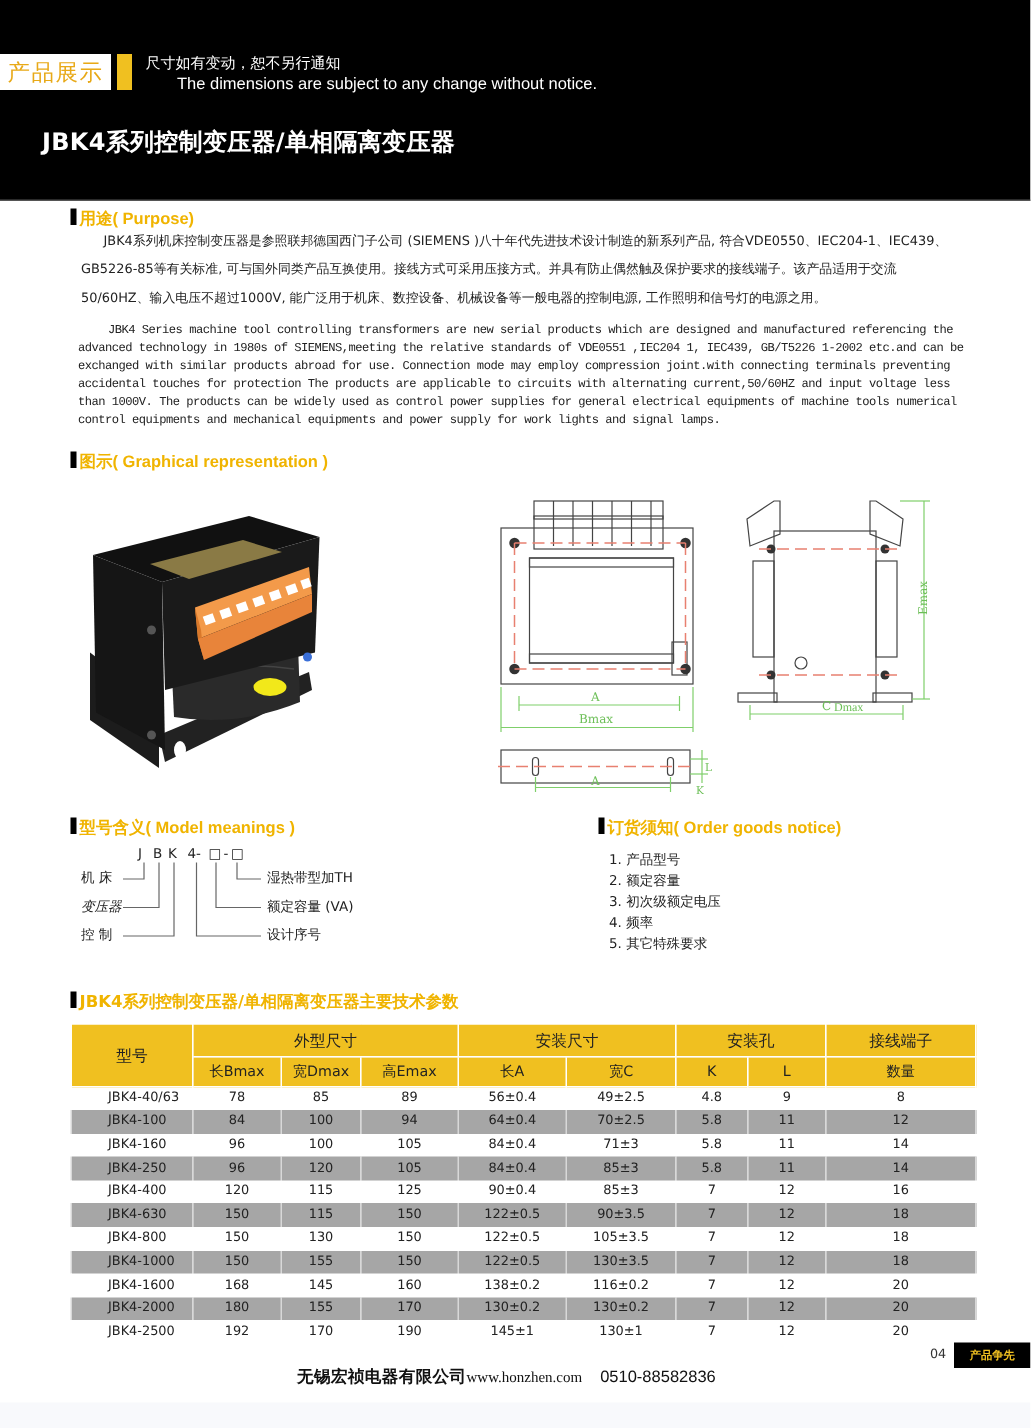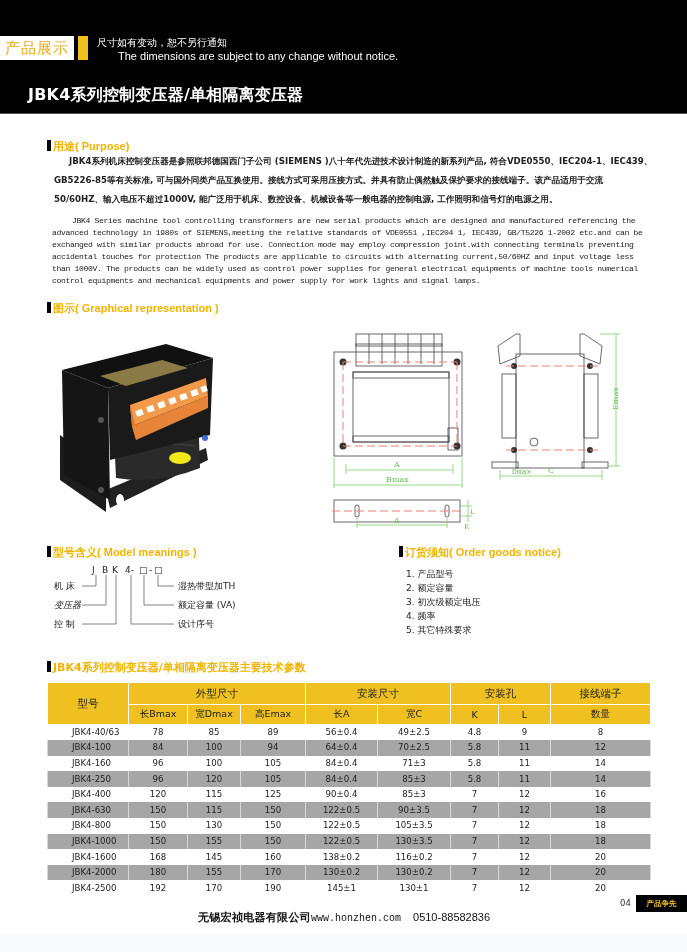--- a/index.html
+++ b/index.html
@@ -1,33 +1,33 @@
 <!DOCTYPE html>
 <html><head>
 <meta charset="utf-8">
 <style>
   * { box-sizing: border-box; margin: 0; padding: 0; }
   html, body { width: 687px; height: 952px; background: #ffffff; overflow: hidden; }
   body { position: relative; font-family: "DejaVu Sans", "Liberation Sans", sans-serif; color: #1a1a1a; }
 
   
-  .header { position: absolute; left: 0; top: 0; width: 687px; height: 114px; background: #000; border-bottom: 1px solid #555; }
+  .header { position: absolute; left: 0; top: 0; width: 687px; height: 134px; background: #000; border-bottom: 1px solid #555; }
   .tag-box { position: absolute; left: 0; top: 36px; width: 74px; height: 24px; background: #fff; color: #e8a917; font-size: 15px; line-height: 24px; text-align: center; letter-spacing: 1px; }
   .tag-bar { position: absolute; left: 78px; top: 36px; width: 10px; height: 24px; background: #f0c020; }
   .notice-cn { position: absolute; left: 97px; top: 37px; color: #fff; font-size: 10px; line-height: 12px; }
   .notice-en { position: absolute; left: 97px; top: 50px; color: #fff; font-size: 11px; line-height: 12px; font-family: "Liberation Sans", sans-serif; margin-left: 21px; }
   .page-title { position: absolute; left: 28px; top: 85px; color: #fff; font-size: 16px; font-weight: bold; line-height: 20px; letter-spacing: 0.2px; }
 
   
   .sec-h { position: absolute; font-size: 11px; font-weight: bold; color: #f0b400; line-height: 14px; white-space: nowrap; }
   .sec-h .mark { display: inline-block; width: 4px; height: 11px; background: #000; vertical-align: -1px; margin-right: 2px; }
   .sec-h .en { font-family: "Liberation Sans", sans-serif; font-weight: bold; }
 
   .purpose-cn { position: absolute; left: 54px; top: 152px; width: 610px; font-size: 8.6px; line-height: 19px; color: #222; }
-  .purpose-cn p { white-space: nowrap; font-weight: bold; }
+  .purpose-cn p { white-space: nowrap; }
   .purpose-cn p.ind { padding-left: 15px; }
   .purpose-en { position: absolute; left: 52px; top: 215px; width: 612px; font-family: "Liberation Mono", "DejaVu Sans Mono", monospace; font-size: 8.1px; line-height: 12px; color: #222; letter-spacing: -0.35px; }
   .purpose-en p { white-space: nowrap; }
   .purpose-en p.ind { padding-left: 20px; }
 
   
   .photo { position: absolute; left: 58px; top: 340px; width: 170px; height: 172px; }
 
   
   .drawing { position: absolute; }
@@ -48,21 +48,21 @@
   .spec-table th.top { height: 22px; }
   .spec-table td { height: 15.6px; text-align: center; color: #222; border-left: 1px solid #fff; border-right: 1px solid #fff; line-height: 15px; padding: 0; white-space: nowrap; }
   .spec-table tr.alt td { background: #a6a6a6; border-left: 1px solid #d8d8d8; border-right: 1px solid #d8d8d8; }
   .spec-table td.m { text-align: left; padding-left: 24px; }
 
   
   .page-num { position: absolute; left: 620px; top: 898px; font-size: 8.5px; color: #333; }
   .page-tag { position: absolute; left: 636px; top: 895px; width: 51px; height: 17px; background: #000000; color: #f0c020; font-size: 7.5px; font-weight: bold; line-height: 17px; text-align: center; }
   .footer-line { position: absolute; left: 198px; top: 910px; font-size: 11px; color: #111; white-space: nowrap; }
   .footer-line .co { font-weight: bold; letter-spacing: 0.3px; }
-  .footer-line .web { font-family: Liberation Mono, monospace; font-size: 10px; margin-right: 12px; }
+  .footer-line .web { font-family: Liberation Serif, serif; font-size: 10px; margin-right: 12px; }
   .footer-line .tel { font-family: "Liberation Sans", sans-serif; font-size: 11px; }
   .footer-fade { position: absolute; left: 0; top: 935px; width: 687px; height: 17px; background: #f8f9fc; }
 </style>
 </head>
 <body>
 
 <div class="header">
   <div class="tag-box">产品展示</div>
   <div class="tag-bar"></div>
   <div class="notice-cn">尺寸如有变动，恕不另行通知</div>
@@ -210,21 +210,21 @@
     <line x1="12" y1="140" x2="12" y2="150"></line>
       <line x1="114" y1="140" x2="114" y2="150"></line>
     <line x1="4" y1="158" x2="120" y2="158"></line>
     <line x1="128" y1="4" x2="128" y2="136"></line>
     <line x1="112" y1="4" x2="132" y2="4"></line>
       <line x1="120" y1="136" x2="132" y2="136"></line>
   </g>
   <text x="60" y="143" font-size="8" fill="#6cbf57" font-family="DejaVu Serif, serif">C</text>
   <text x="122" y="80" font-size="8" fill="#6cbf57" font-family="DejaVu Serif, serif" transform="rotate(-90 126 76)">Emax</text>
 </svg>
-<div style="position:absolute; left:512px; top:467px; font-size:8px; color:#6cbf57; font-family:Liberation Mono, monospace;">Dmax</div>
+<div style="position:absolute; left:556px; top:467px; font-size:8px; color:#6cbf57; font-family:Liberation Serif, serif;">Dmax</div>
 
 <div class="sec-h" style="left:47px; top:545px;">
   <span class="mark"></span><span>型号含义</span><span class="en">( Model meanings )</span>
 </div>
 <div class="model-diag">
   <svg width="240" height="75">
     <g stroke="#666" stroke-width="0.8" fill="none">
       <polyline points="28,21 42,21 42,10"></polyline>
       <polyline points="28,40 52,40 52,10"></polyline>
       <polyline points="28,59 62,59 62,10"></polyline>

